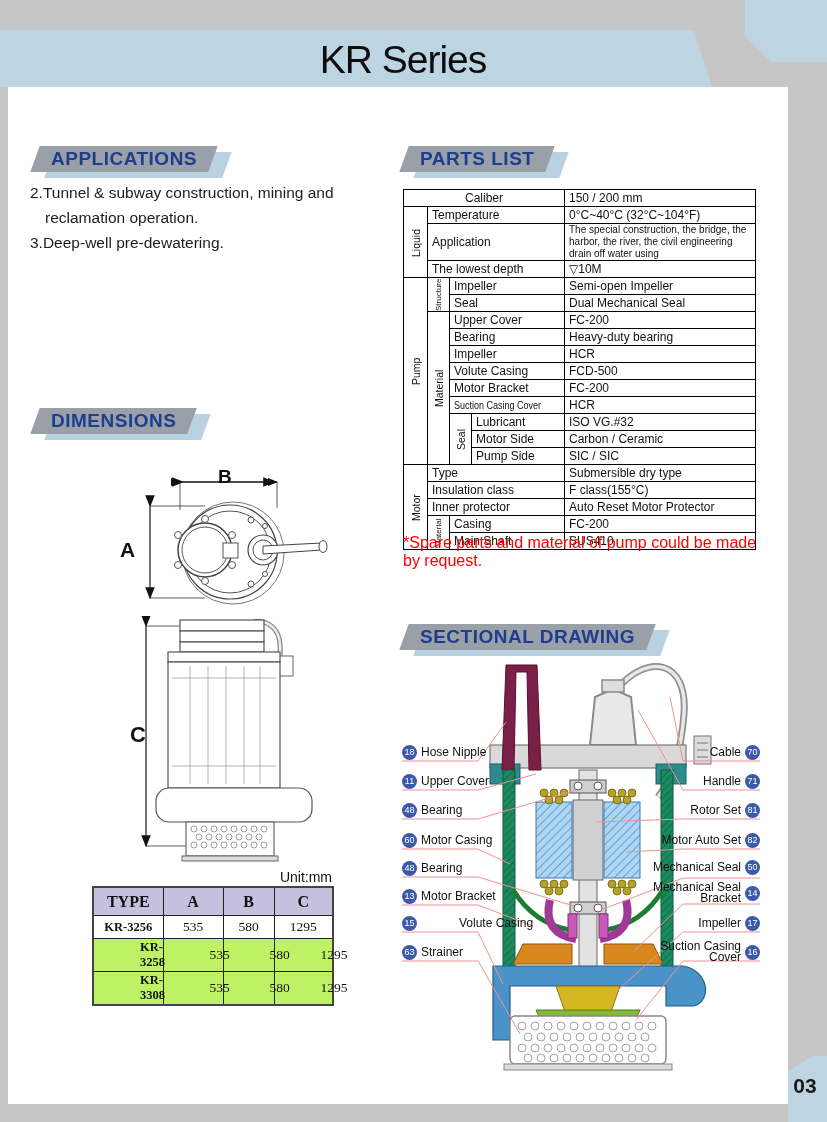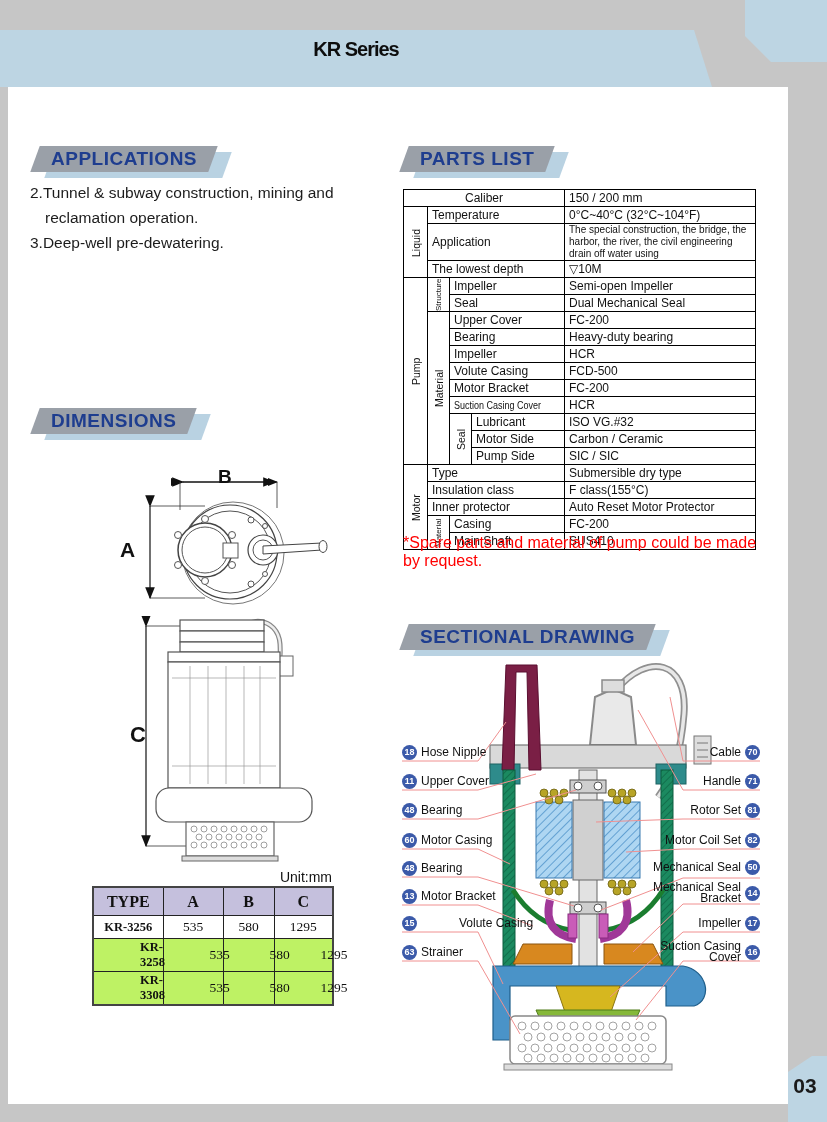--- a/index.html
+++ b/index.html
@@ -9,21 +9,21 @@
   .header-band{position:absolute;left:0;top:30px;width:712px;height:57px;background:#bdd5e3;
                clip-path:polygon(0 0,694px 0,712px 57px,0 57px);}
   .corner-tab{position:absolute;left:745px;top:0;width:82px;height:62px;background:#bdd5e3;
               clip-path:polygon(26px 62px,0 36px,0 0,82px 0,82px 62px);}
   .content-panel{position:absolute;left:8px;top:87px;width:780px;height:1017px;background:#ffffff;}
   .right-strip-blue{position:absolute;left:788px;top:1056px;width:39px;height:66px;background:#bdd5e3;
                     clip-path:polygon(0 16px,24px 0,39px 0,39px 66px,0 66px);}
   .page-number{position:absolute;left:788px;top:1074px;width:34px;text-align:center;
                font-size:21px;font-weight:bold;color:#1a1a1a;}
   .page-title{position:absolute;left:0;top:38px;width:712px;text-align:center;
-              font-size:20px;font-weight:bold;letter-spacing:-1px;color:#0d0d0d;}
+              font-size:39px;font-weight:normal;letter-spacing:-1px;color:#0d0d0d;padding-left:47px;}
   
   .badge{position:absolute;height:26px;line-height:26px;padding:0 16px;z-index:5;
          font-size:19px;font-weight:bold;color:#1e3d8f;letter-spacing:.5px;white-space:nowrap;}
   .badge::before{content:"";position:absolute;inset:0;background:#9aa0a8;
                  transform:skewX(-20deg);z-index:-1;}
   .badge::after{content:"";position:absolute;inset:0;background:#b9d2e2;
                 transform:translate(14px,6px) skewX(-20deg);z-index:-2;}
   
   .app-list{position:absolute;left:30px;top:180px;width:365px;font-size:15.5px;
             line-height:25px;color:#1c1c1c;}
@@ -49,21 +49,21 @@
   .dims-table td,.dims-table th{border:1px solid #222;height:20px;}
   .dims-table th{height:25px;background:#c5c0dd;font-size:16px;font-weight:bold;}
   .dims-table td{font-size:13.5px;}
   .dims-table td.tname{font-weight:bold;font-size:12.5px;}
   .dims-table tr.alt td{background:#bef264;padding-left:46px;}
   .dims-table{border:2px solid #444;}
   
   .part-label{position:absolute;height:16px;display:flex;align-items:center;gap:4px;
               font-size:12px;color:#111;white-space:pre-line;z-index:6;}
   .part-label .num{width:15px;height:15px;border-radius:50%;background:#3b5aa9;color:#fff;
-                   font-size:9px;font-weight:bold;display:flex;align-items:center;
+                   font-size:9px;font-weight:normal;display:flex;align-items:center;
                    justify-content:center;flex:0 0 15px;}
   .part-label.right{justify-content:flex-end;text-align:right;line-height:11px;}
   svg{position:absolute;}
 </style>
 </head>
 <body>
 
 <div class="content-panel"></div>
 <div class="header-band"></div>
 <div class="corner-tab"></div>
@@ -494,21 +494,21 @@
 <div class="part-label right" style="left:640px;top:744px;width:120px;">
   <span>Cable</span>
   <span class="num">70</span></div>
 <div class="part-label right" style="left:640px;top:773px;width:120px;">
   <span>Handle</span>
   <span class="num">71</span></div>
 <div class="part-label right" style="left:640px;top:802px;width:120px;">
   <span>Rotor Set</span>
   <span class="num">81</span></div>
 <div class="part-label right" style="left:630px;top:832px;width:130px;">
-  <span>Motor Coil Set</span>
+  <span>Motor Auto Set</span>
   <span class="num">82</span></div>
 <div class="part-label right" style="left:630px;top:859px;width:130px;">
   <span>Mechanical  Seal</span>
   <span class="num">50</span></div>
 <div class="part-label right" style="left:630px;top:880px;width:130px;height:26px;">
   <span>Mechanical Seal
 Bracket</span>
   <span class="num">14</span></div>
 <div class="part-label right" style="left:640px;top:915px;width:120px;">
   <span>Impeller</span>

